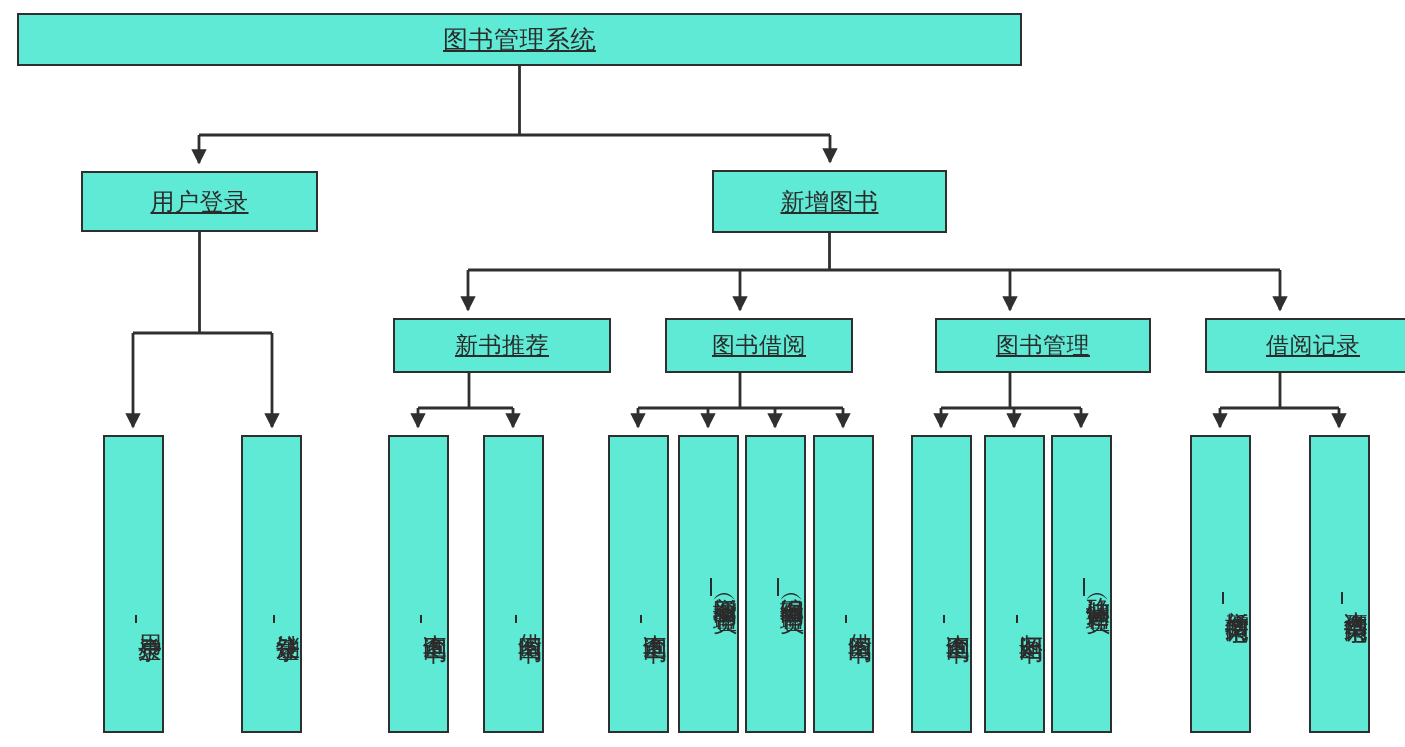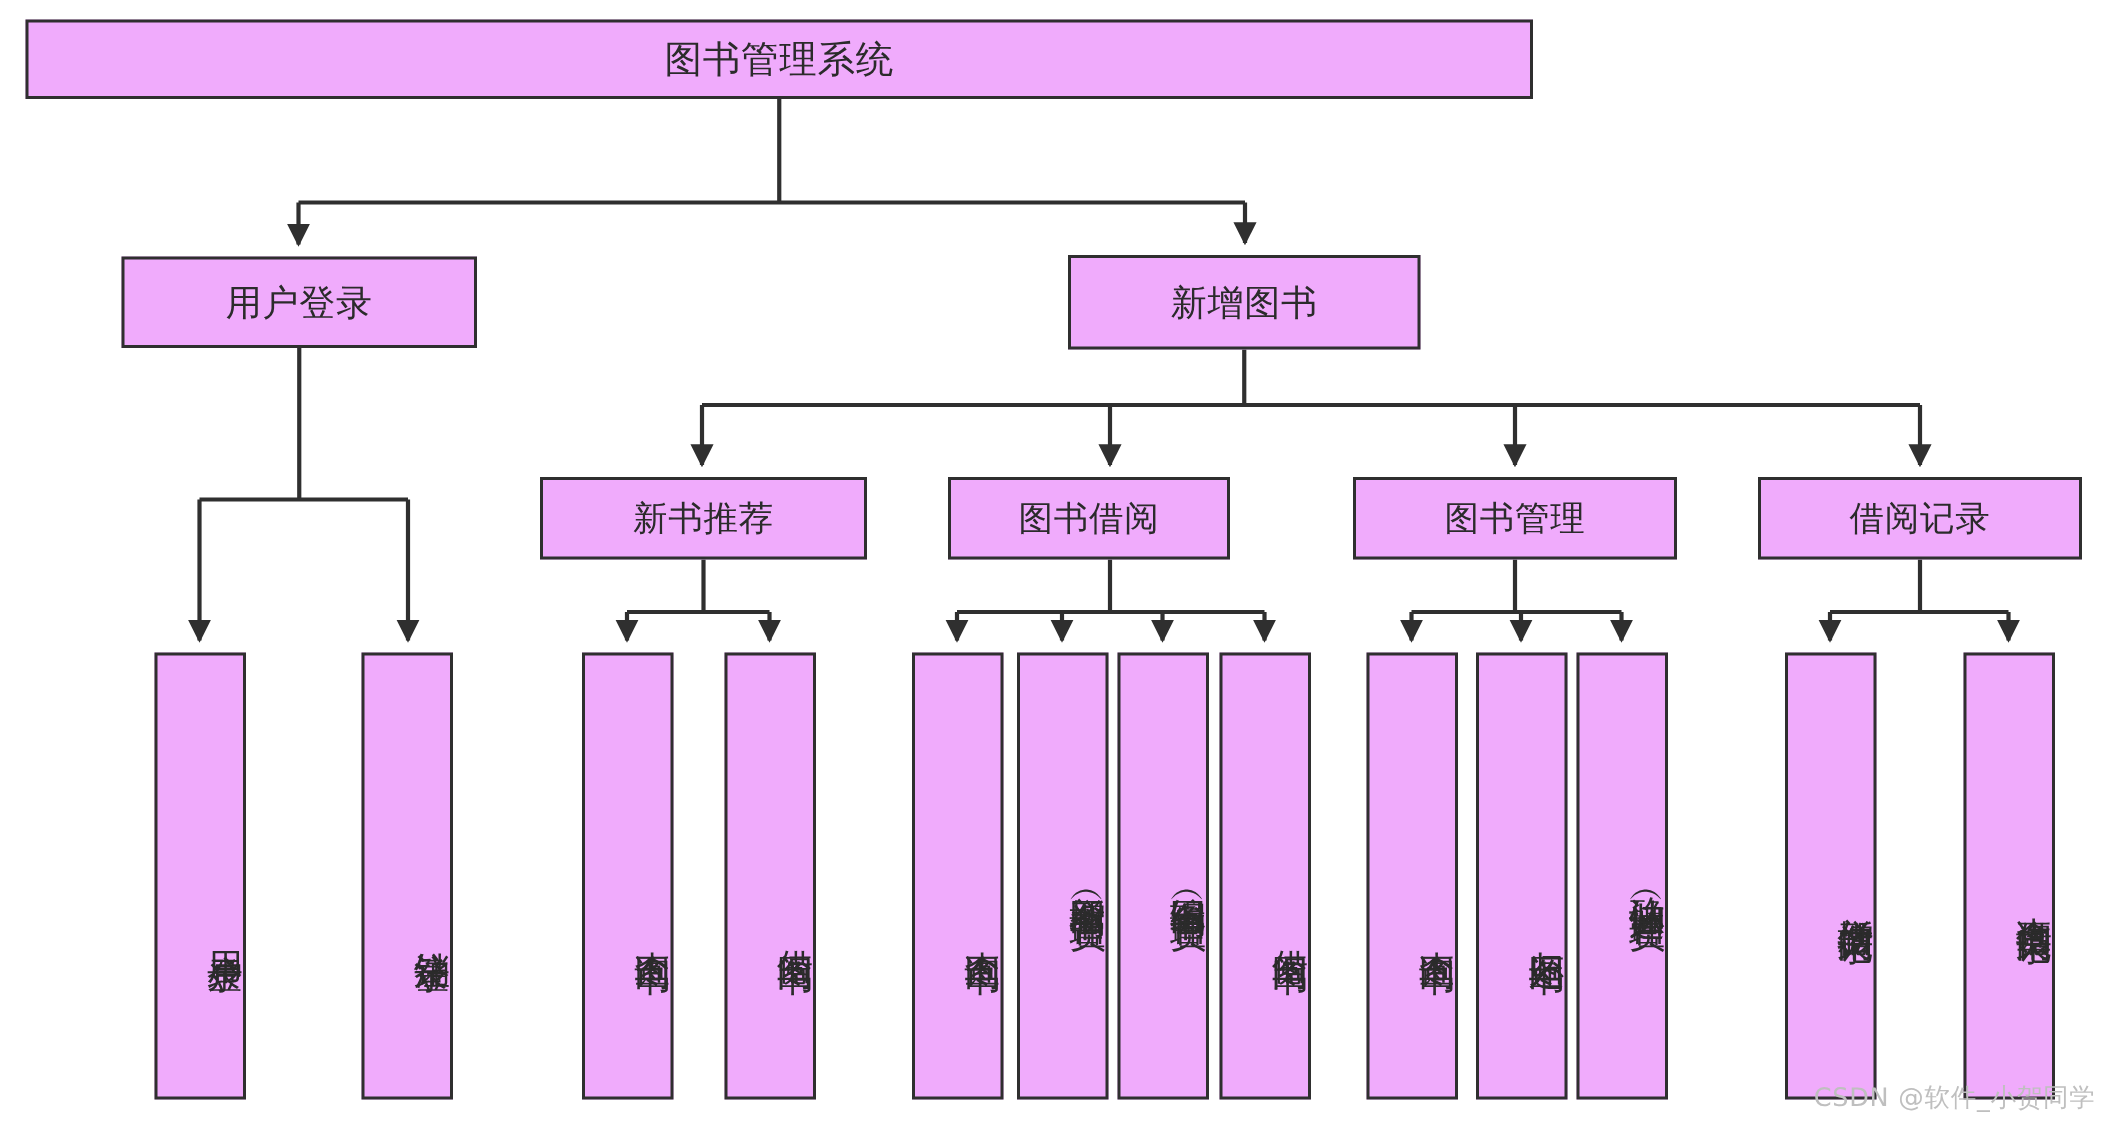--- a/index.html
+++ b/index.html
@@ -14,35 +14,37 @@
     position: relative;
     width: 1405px;
     height: 747px;
     background: #ffffff;
     overflow: hidden;
   }
   .node {
     position: absolute;
     box-sizing: border-box;
     border: 2.5px solid #2f2f2f;
-    background: #f0abfc;
+    background: #5eead4;
     display: flex;
     align-items: center;
     justify-content: center;
     color: #2b2b2b;
     letter-spacing: 0.5px;
+    text-decoration: underline;
   }
   .node-root {
     font-size: 25px;
   }
   .node-l1 {
     font-size: 24px;
   }
   .node-l2 {
     font-size: 23px;
+    margin-left: 33px;
   }
   .node-leaf {
     writing-mode: vertical-rl;
     text-orientation: upright;
     align-items: flex-start;
     justify-content: center;
     padding-top: 10px;
     font-size: 24px;
     line-height: 1.08;
     letter-spacing: 2px;
@@ -185,15 +187,14 @@
     <span>确认归还（管理员）</span>
   </div>
 
   <div class="node node-leaf" style="left:1190px; top:435px; width:61px; height:298px; padding-top:28px;">
     <span>新增借阅记录</span>
   </div>
   <div class="node node-leaf" style="left:1309px; top:435px; width:61px; height:298px; padding-top:28px;">
     <span>查询借阅记录</span>
   </div>
 
-  <div class="watermark">CSDN @软件_小贺同学</div>
 
 </div>
 
 </body></html>

